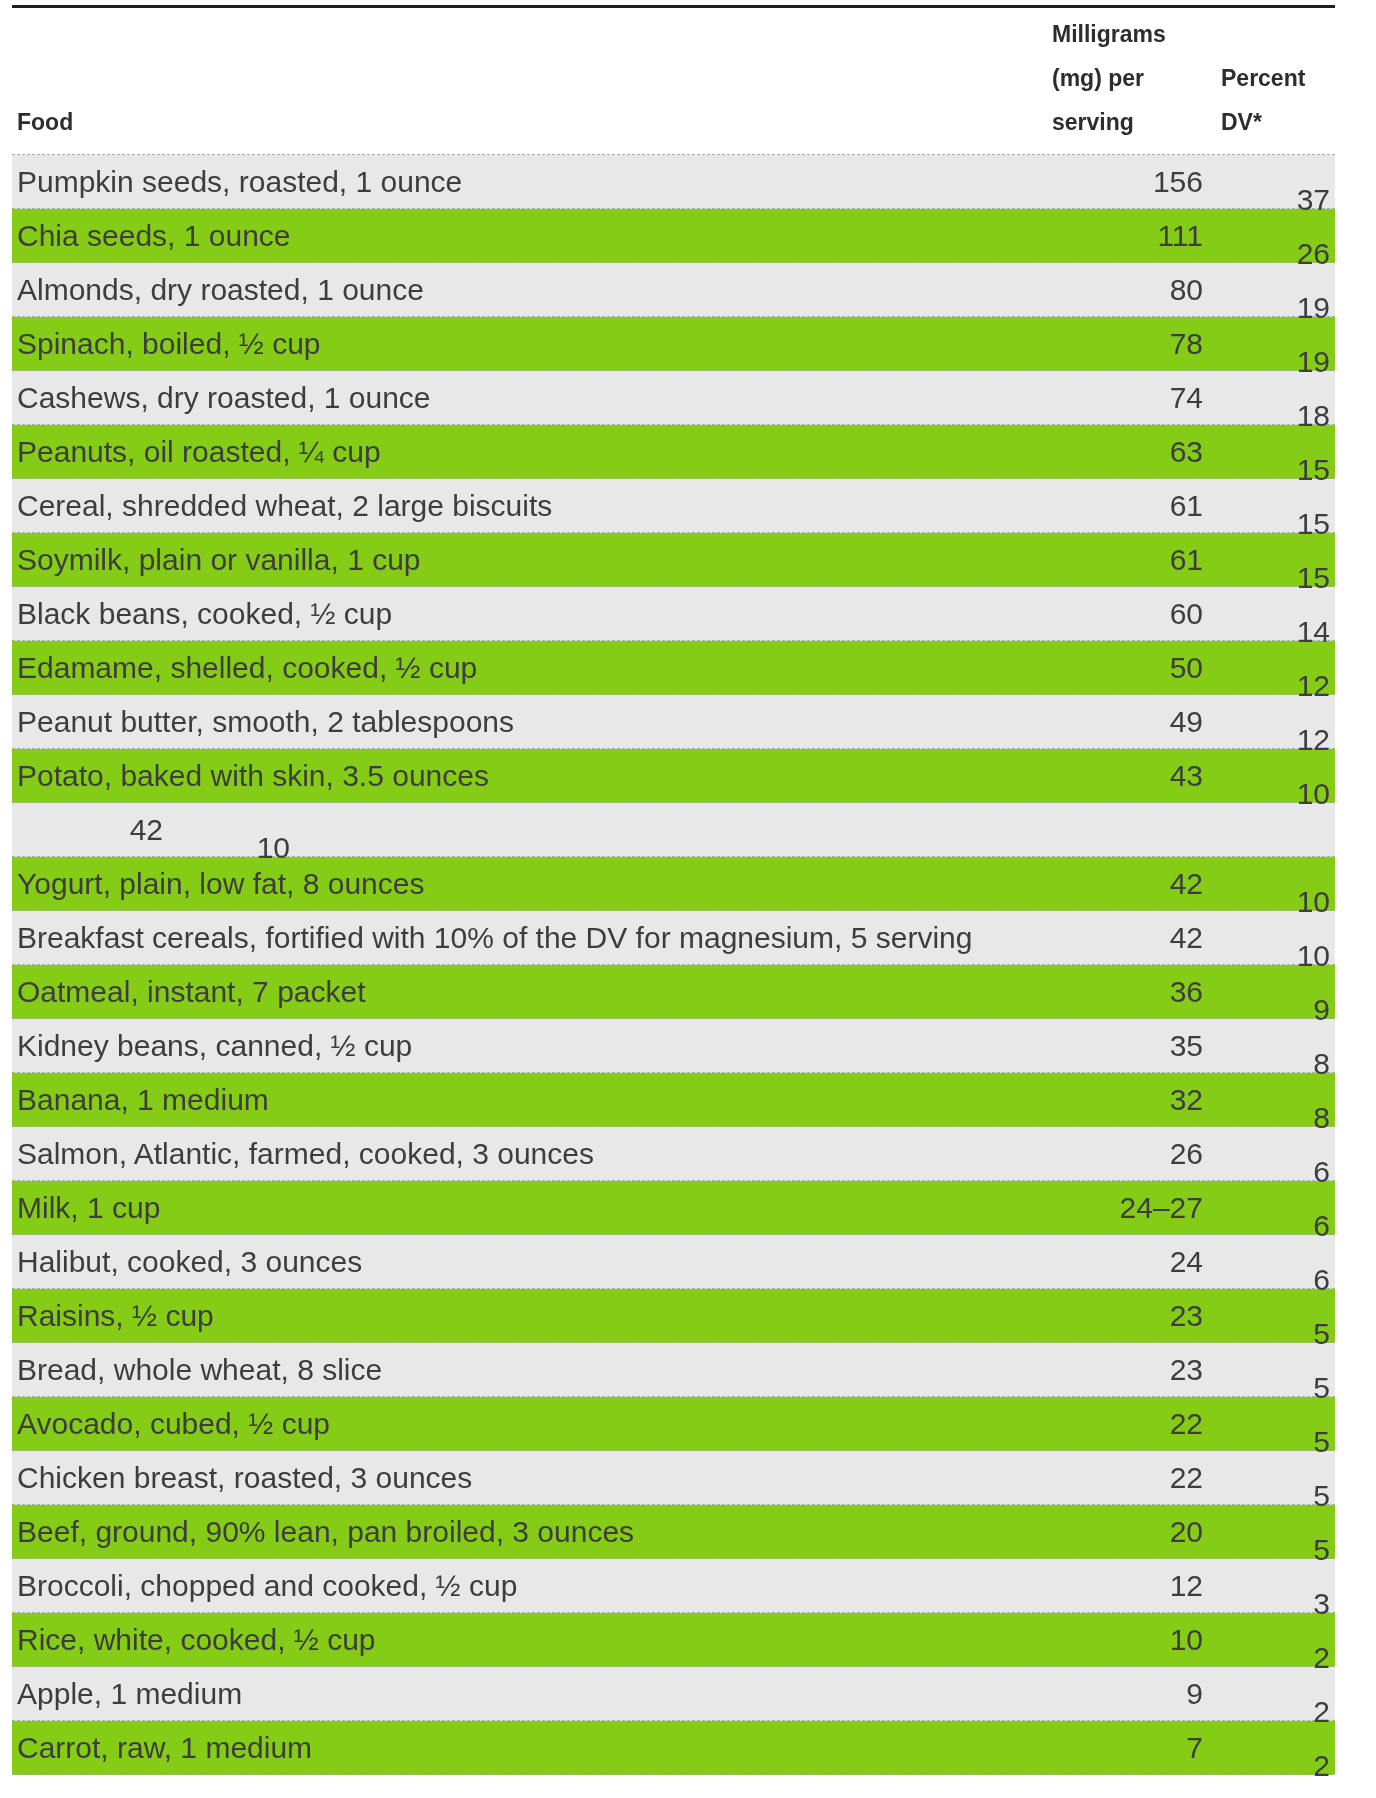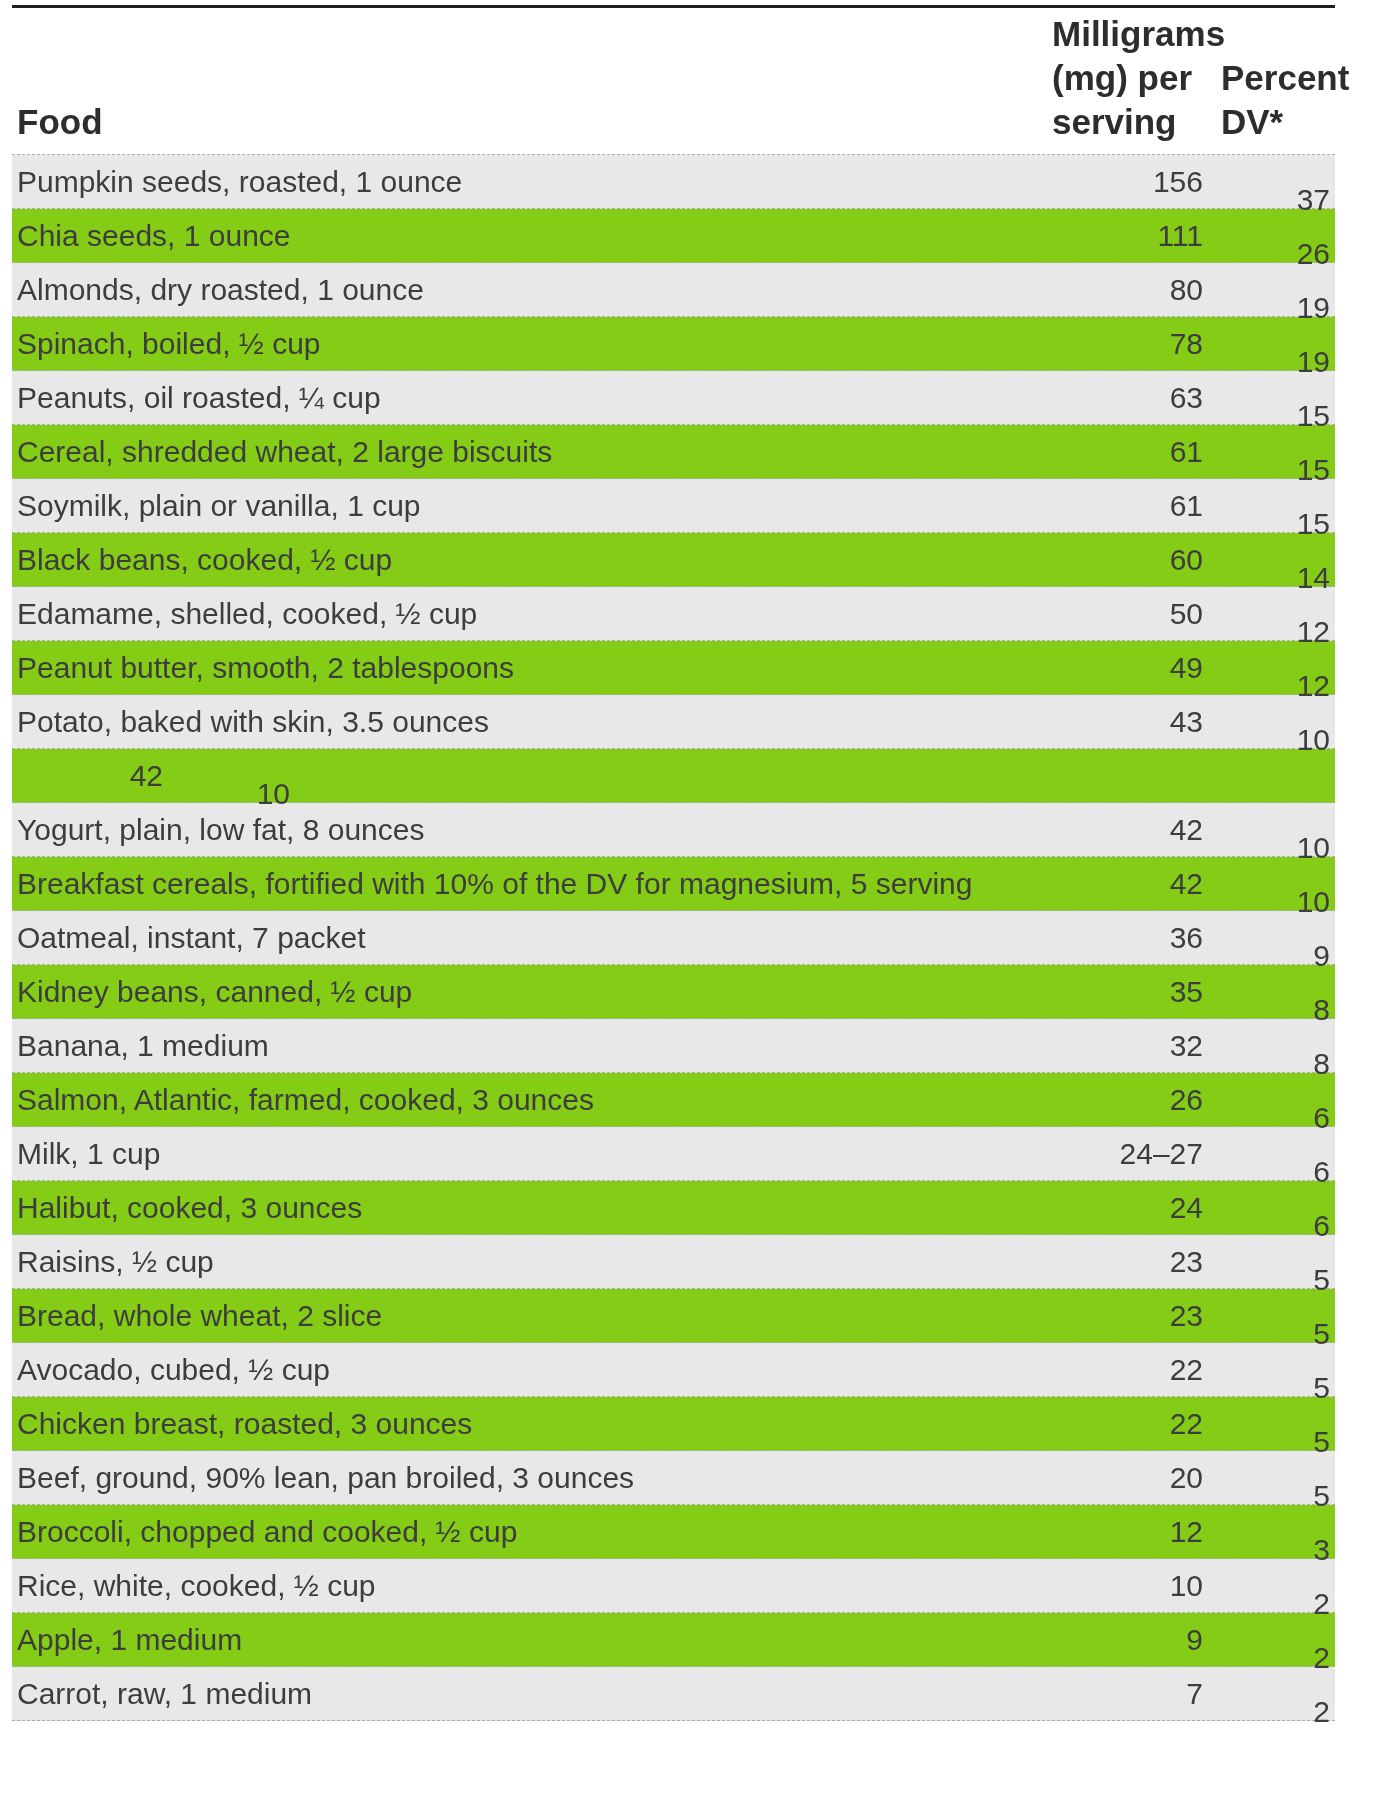--- a/index.html
+++ b/index.html
@@ -19,21 +19,21 @@
     border-top: 3px solid #1f1f1f;
   }
   .hrow {
     display: flex;
     align-items: flex-end;
     height: 147px;
     box-sizing: border-box;
     border-bottom: 1px dashed #acacac;
   }
   .hcell {
-    font-size: 35px;
+    font-size: 23px;
     font-weight: bold;
     line-height: 44px;
     color: #2d2d2d;
     box-sizing: border-box;
     padding-bottom: 10px;
   }
   .row {
     display: flex;
     align-items: center;
     height: 54px;
@@ -104,20 +104,25 @@
     <div class="cell c-food">Almonds, dry roasted, 1 ounce</div>
     <div class="cell c-mg">80</div>
     <div class="cell c-dv">19</div>
   </div>
     <div class="row">
     <div class="cell c-food">Spinach, boiled, ½ cup</div>
     <div class="cell c-mg">78</div>
     <div class="cell c-dv">19</div>
   </div>
     <div class="row">
+    <div class="cell c-food">Cashews, dry roasted, 1 ounce</div>
+    <div class="cell c-mg">74</div>
+    <div class="cell c-dv">18</div>
+  </div>
+    <div class="row">
     <div class="cell c-food">Peanuts, oil roasted, ¼ cup</div>
     <div class="cell c-mg">63</div>
     <div class="cell c-dv">15</div>
   </div>
     <div class="row">
     <div class="cell c-food">Cereal, shredded wheat, 2 large biscuits</div>
     <div class="cell c-mg">61</div>
     <div class="cell c-dv">15</div>
   </div>
     <div class="row">
@@ -188,21 +193,21 @@
     <div class="cell c-food">Halibut, cooked, 3 ounces</div>
     <div class="cell c-mg">24</div>
     <div class="cell c-dv">6</div>
   </div>
     <div class="row">
     <div class="cell c-food">Raisins, ½ cup</div>
     <div class="cell c-mg">23</div>
     <div class="cell c-dv">5</div>
   </div>
     <div class="row">
-    <div class="cell c-food">Bread, whole wheat, 2 slice</div>
+    <div class="cell c-food">Bread, whole wheat, 8 slice</div>
     <div class="cell c-mg">23</div>
     <div class="cell c-dv">5</div>
   </div>
     <div class="row">
     <div class="cell c-food">Avocado, cubed, ½ cup</div>
     <div class="cell c-mg">22</div>
     <div class="cell c-dv">5</div>
   </div>
     <div class="row">
     <div class="cell c-food">Chicken breast, roasted, 3 ounces</div>

